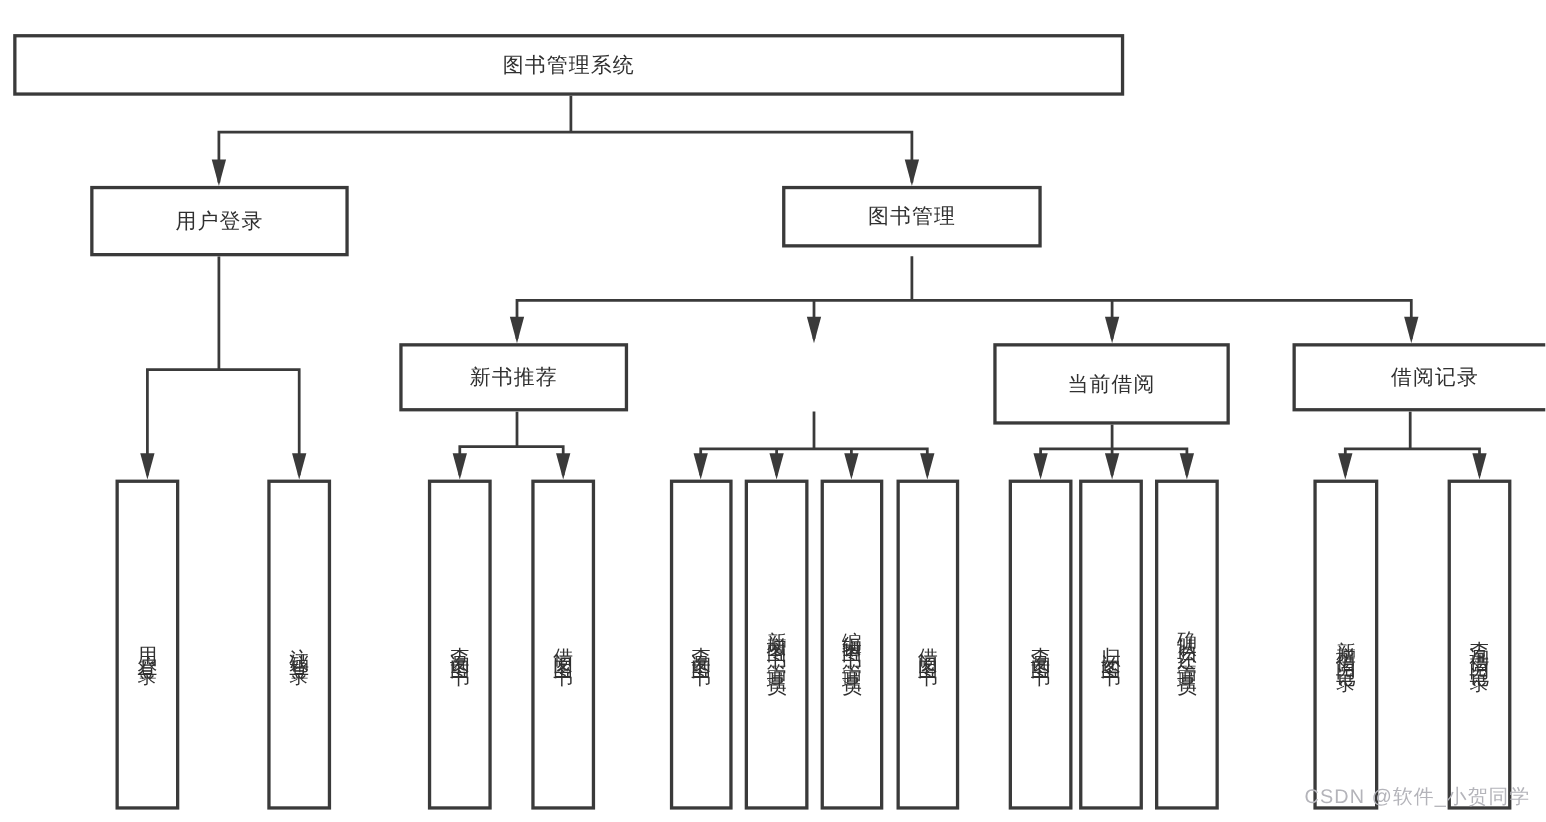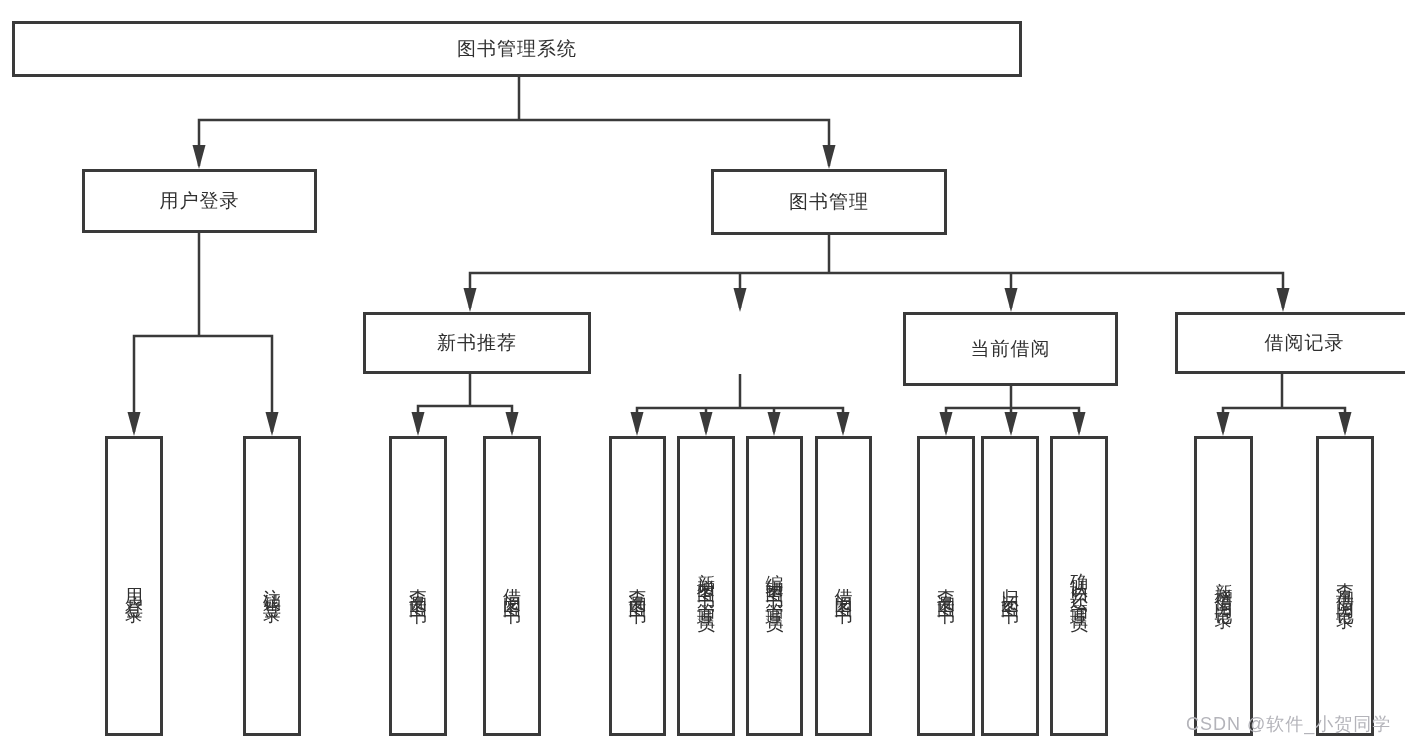--- a/index.html
+++ b/index.html
@@ -53,24 +53,24 @@
   }
   .leaf .vtext {
     writing-mode: vertical-rl;
     text-orientation: mixed;
     letter-spacing: 6px;
     line-height: 1;
     white-space: nowrap;
   }
 
   
-  .n-root  { left: 12px;   top: 21px;  width: 1010px; height: 56px; }
+  .n-root  { left: 12px;   top: 31px;  width: 1010px; height: 56px; }
   .n-l2a   { left: 82px;   top: 169px; width: 235px;  height: 64px; }
-  .n-l2b   { left: 711px;  top: 169px; width: 236px;  height: 66px; }
-  .n-l3a   { left: 363px;  top: 312px; width: 228px;  height: 62px; text-align: center; }
+  .n-l2b   { left: 711px;  top: 169px; width: 236px;  height: 56px; }
+  .n-l3a   { left: 363px;  top: 312px; width: 208px;  height: 62px; text-align: center; }
   .n-l3b   { left: 632px;  top: 312px; width: 216px;  height: 62px; }
   .n-l3c   { left: 903px;  top: 312px; width: 215px;  height: 74px; }
   .n-l3d   { left: 1175px; top: 312px; width: 259px;  height: 62px; }
 
   
   .n-ua { left: 105px;  top: 436px; width: 58px; height: 300px; }
   .n-ub { left: 243px;  top: 436px; width: 58px; height: 300px; }
   .n-na { left: 389px;  top: 436px; width: 58px; height: 300px; }
   .n-nb { left: 483px;  top: 436px; width: 58px; height: 300px; }
   .n-ba { left: 609px;  top: 436px; width: 57px; height: 300px; }

